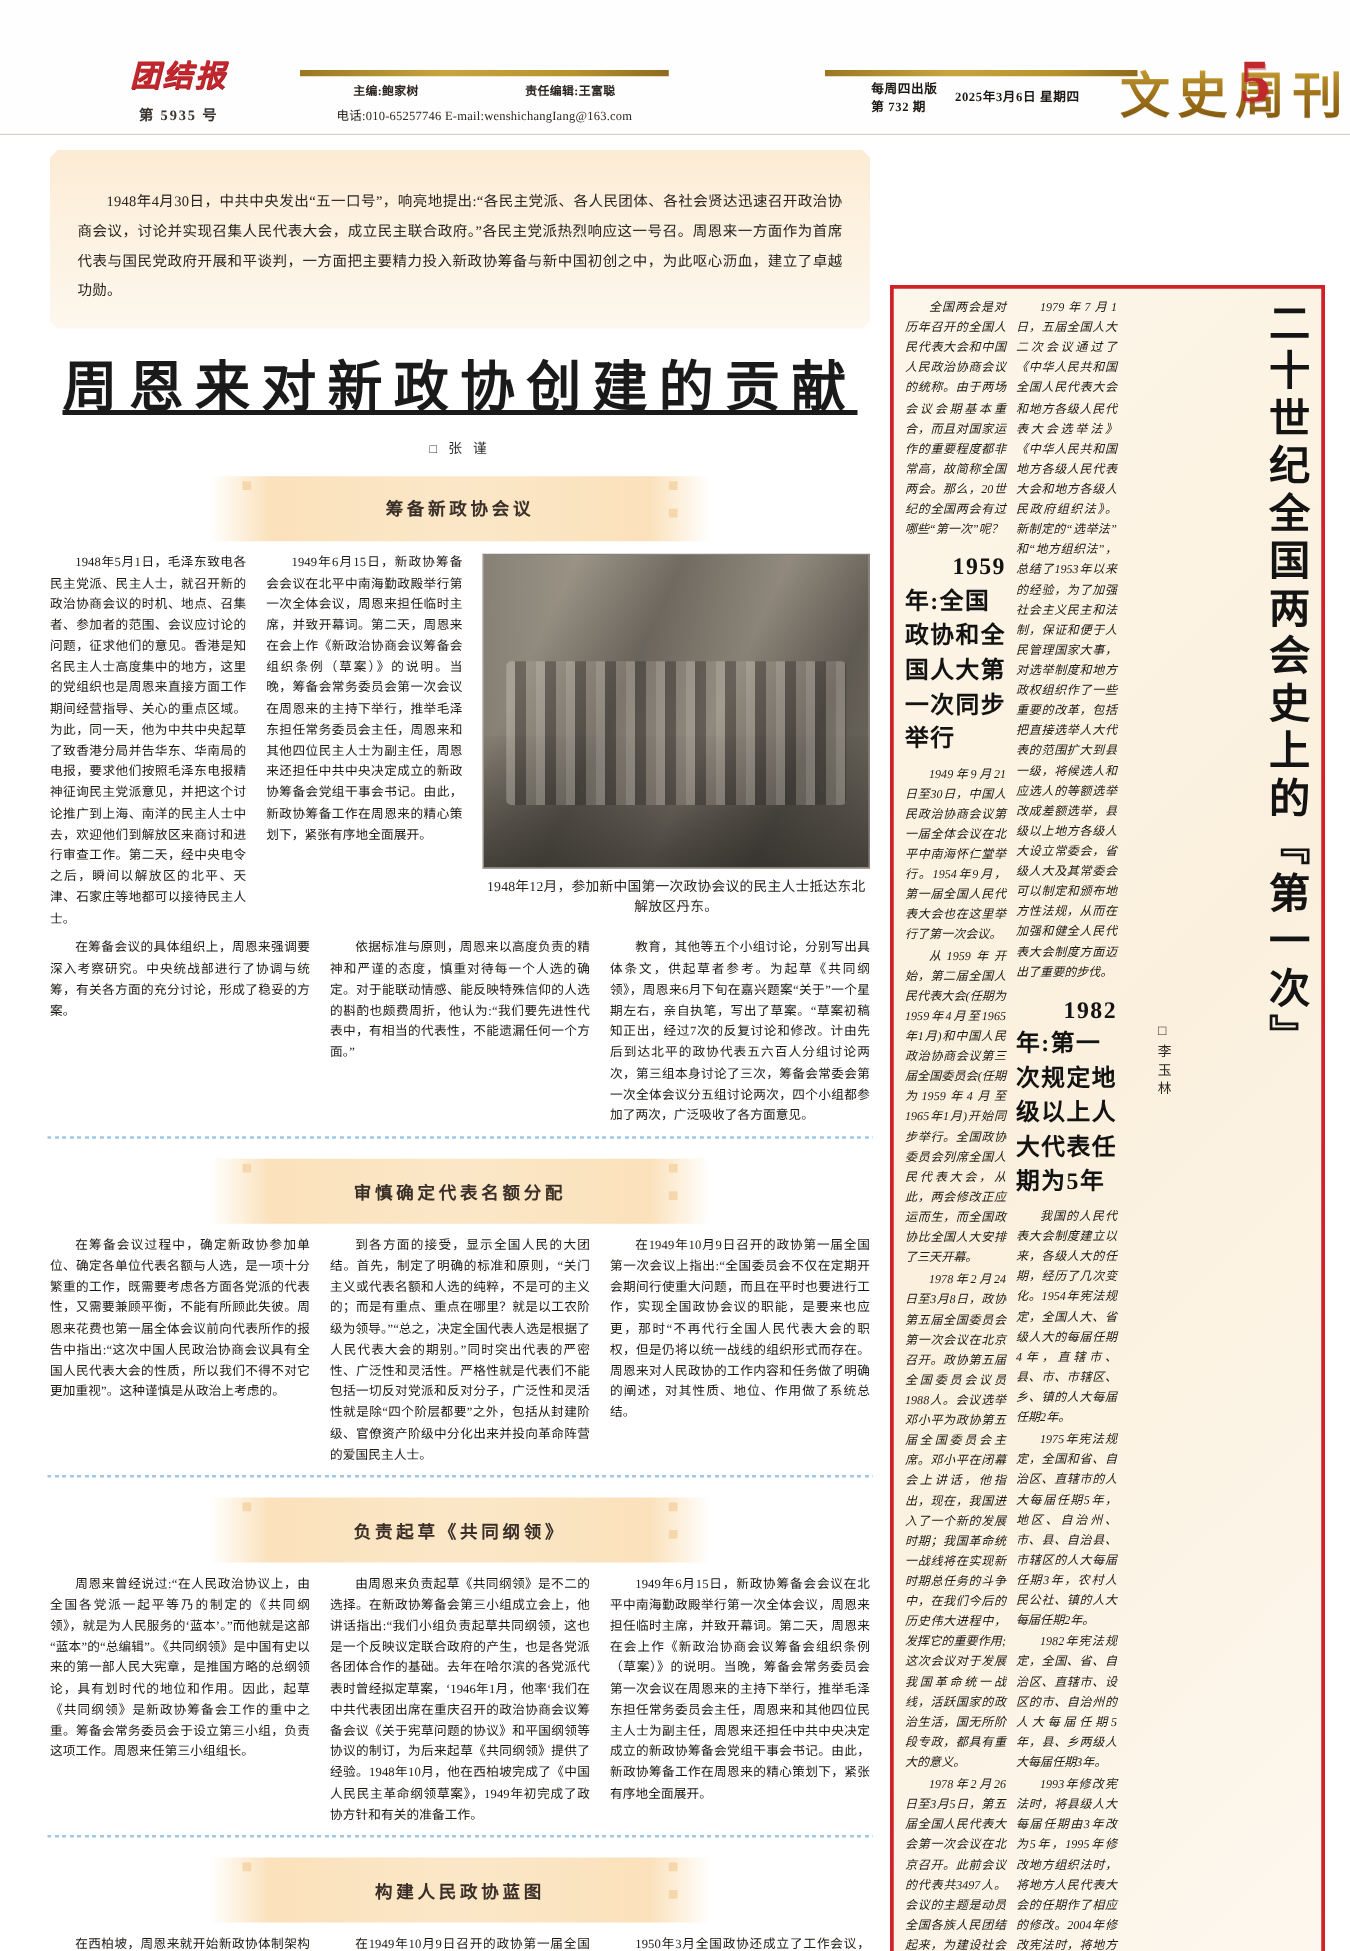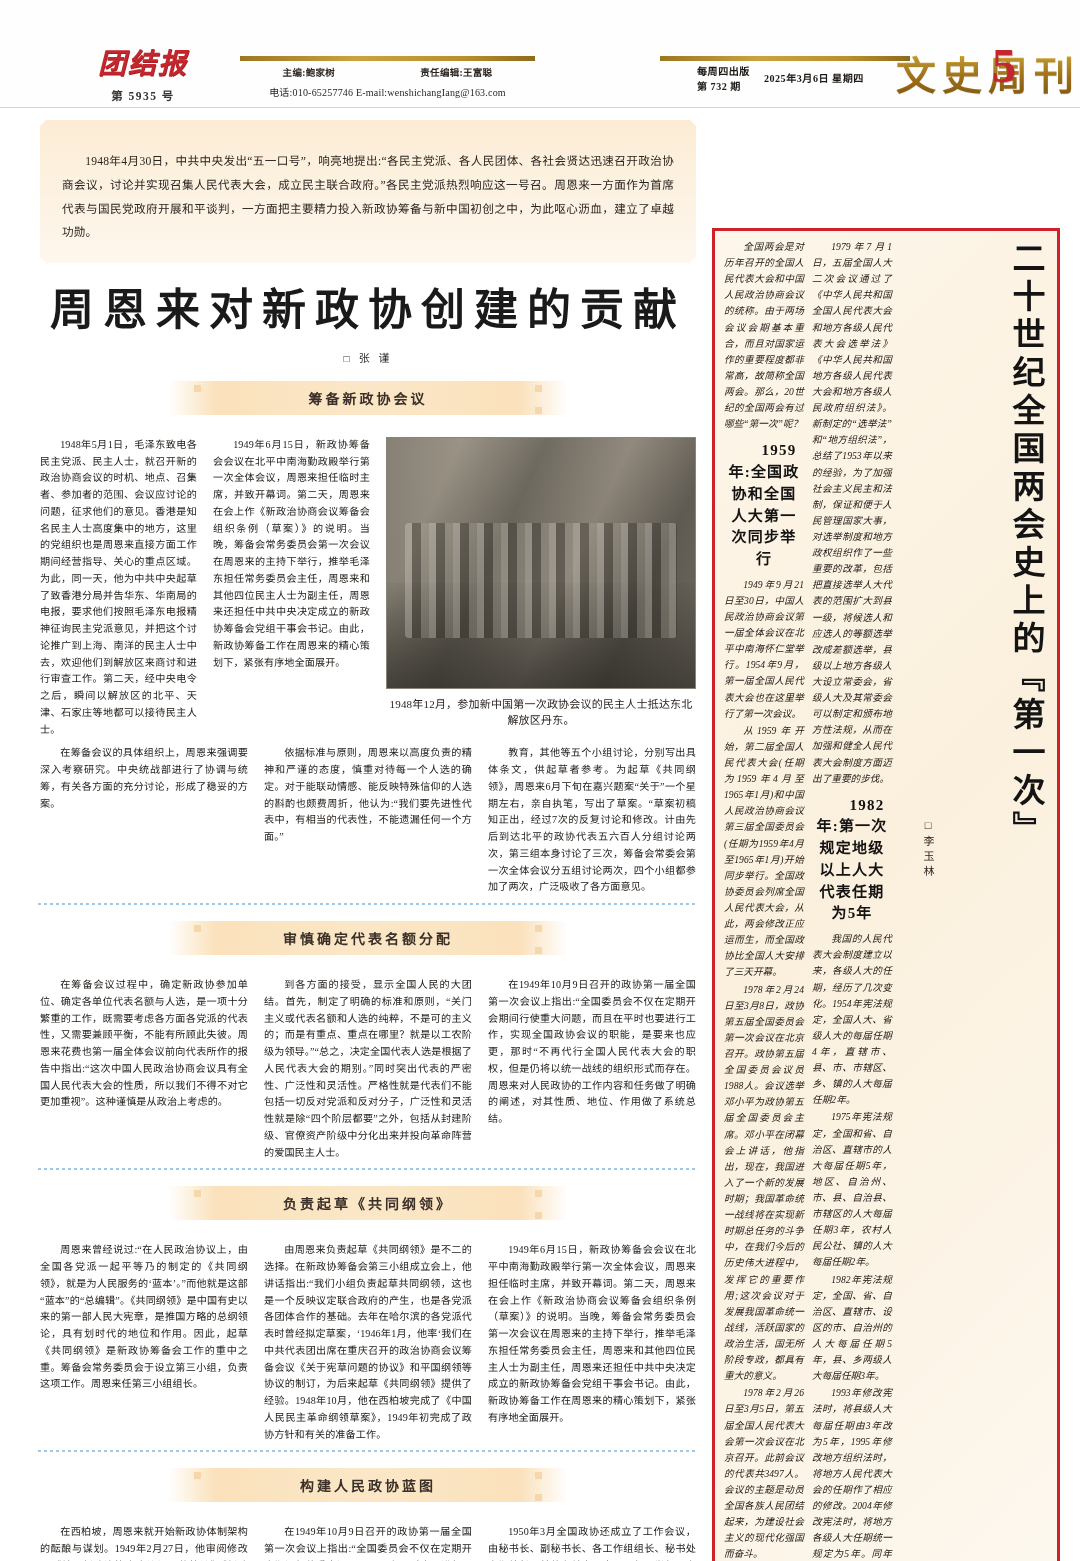--- a/index.html
+++ b/index.html
@@ -20,21 +20,21 @@
     width: 1080px;
     border-bottom: 1px solid #d9d4cb;
     background: #fefefe;
   }
   .mh-logo-wrap {
     position: absolute; left: 58px; top: 50px;
     width: 170px; text-align: center;
   }
   .mh-logo {
     font-family: "Liberation Serif", serif;
-    font-size: 28px; font-weight: 700; font-style: italic;
+    font-size: 24px; font-weight: 700; font-style: italic;
     color: #c1272d; letter-spacing: 2px;
     line-height: 1;
     text-shadow: 0.5px 0.5px 0 #a81d22;
   }
   .mh-issue {
     margin-top: 9px; font-size: 11.5px; color: #3a332e;
     letter-spacing: 1.5px; font-weight: 700;
   }
   .mh-editors {
     position: absolute; left: 240px; top: 56px; width: 295px;
@@ -101,30 +101,30 @@
     clip-path: polygon(0 6px, 6px 0, calc(100% - 6px) 0, 100% 6px,
                        100% calc(100% - 6px), calc(100% - 6px) 100%,
                        6px 100%, 0 calc(100% - 6px));
   }
   .lead-box p { text-indent: 2em; }
 
   .headline {
     margin-top: 22px; text-align: center;
     font-family: "Liberation Serif", serif;
     font-size: 44px; font-weight: 700; letter-spacing: 9px;
-    color: #1a1a1a; line-height: 1.18;
+    color: #1a1a1a; line-height: 1.18; text-decoration: underline;
   }
   .byline {
     text-align: center; margin-top: 12px;
     font-size: 11px; color: #333; letter-spacing: 3px;
   }
   .byline .mark { margin-right: 6px; font-size: 10px; }
 
   .sec-head {
-    margin: 16px auto 22px auto; width: 400px; height: 34px;
+    margin: 16px auto 10px auto; width: 400px; height: 52px;
     background: linear-gradient(90deg, rgba(250,224,183,0) 0%,
                 rgba(250,222,180,.9) 12%, rgba(251,231,199,1) 50%,
                 rgba(250,222,180,.9) 88%, rgba(250,224,183,0) 100%);
     display: flex; align-items: center; justify-content: center;
     font-size: 14px; font-weight: 700; letter-spacing: 3px; color: #3b3029;
     position: relative;
     text-align: center;
   }
   .sec-head::before, .sec-head::after {
     content: ""; position: absolute; top: 4px; width: 7px; height: 7px;
@@ -183,23 +183,23 @@
     padding: 8px 9px;
     overflow: hidden;
   }
   .feature-inner { display: flex; height: 100%; gap: 8px; }
   .fcol {
     flex: 1 1 0; font-size: 9.6px; line-height: 1.68;
     text-align: justify; color: #1d1812; letter-spacing: .05px;
   }
   .fcol p { text-indent: 2em; margin-bottom: 1px; font-style: italic; }
   .fsub {
-    font-size: 15px; font-weight: 700; letter-spacing: 1.2px;
+    font-size: 19px; font-weight: 700; letter-spacing: 1.2px;
     color: #131313; line-height: 1.45; text-indent: 2em;
-    margin: 8px 0 6px 0; text-align: center;
+    margin: 8px 0 6px 0; text-align: left;
   }
 
   
   .vtitle-col {
     flex: 0 0 148px; position: relative;
   }
   .vtitle {
     position: absolute; right: 2px; top: 2px;
     writing-mode: vertical-rl; text-orientation: upright;
     font-family: "Liberation Serif", serif;

